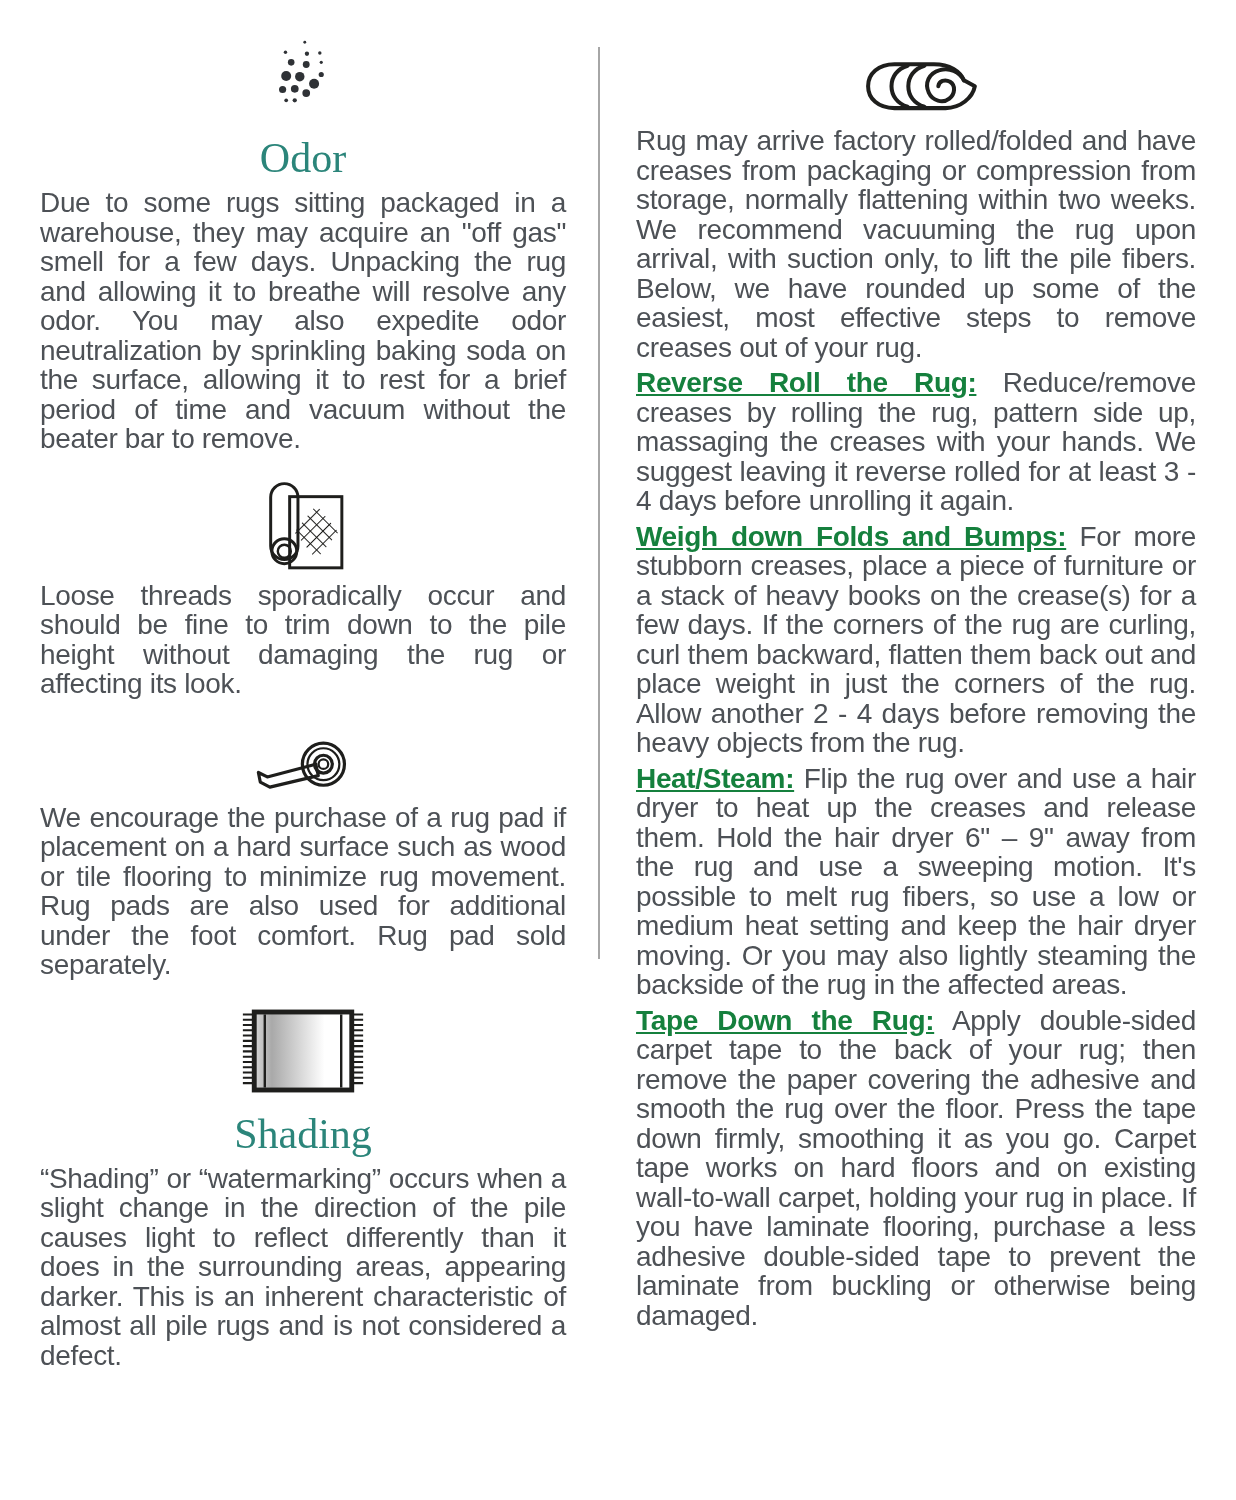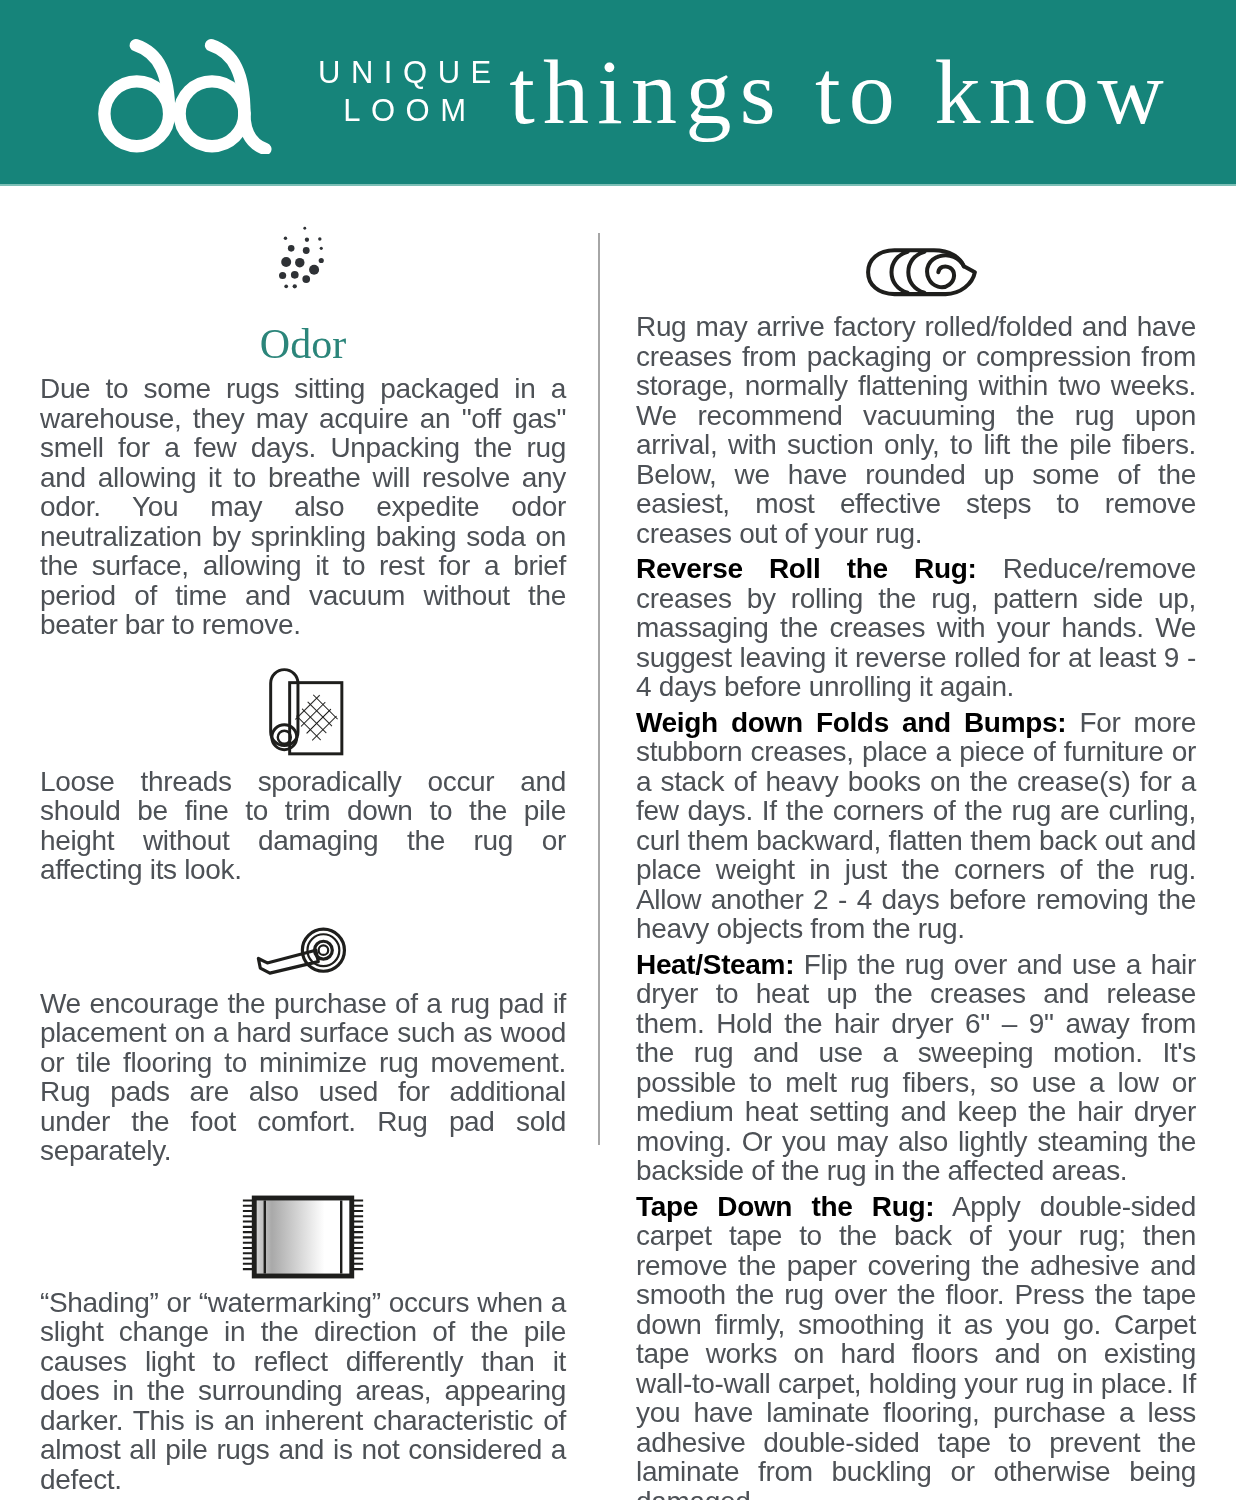--- a/index.html
+++ b/index.html
@@ -18,50 +18,30 @@
   .vdivider{position:absolute;left:598px;top:47px;bottom:8px;width:2px;background:#a6a6a6;}
   .col{position:absolute;top:0;box-sizing:border-box;}
   .col-left{left:40px;width:526px;}
   .col-right{left:636px;width:560px;}
   .iconwrap{display:flex;justify-content:center;}
   .iconwrap svg{display:block;}
   h2{font-family:"Liberation Serif",serif;font-weight:400;color:#2b857a;
      font-size:42px;text-align:center;margin:14px 0 4px;}
   p.body{margin:6px 0 0;text-align:justify;font-size:28px;line-height:29.5px;
          color:#4d5156;letter-spacing:-0.012em;}
-  p.body .lead{font-weight:bold;color:#000000;}
+  p.body .lead{font-weight:bold;color:#15803d;text-decoration:underline;}
   .sec{margin-top:0;} .mt24{margin-top:24px;} .mt26{margin-top:26px;}
   .tip{margin-top:30px;}
   .ic{stroke:#1e1e1c;fill:none;stroke-linecap:round;stroke-linejoin:round;}
 </style>
 </head>
 <body>
 
 <div class="page">
 
-  <header class="band">
-    <div class="logo">
-      <span>
-        <svg width="200" height="128" viewBox="0 0 210 134">
-          <g stroke="#ffffff" stroke-width="13" fill="none" stroke-linecap="round">
-            <circle cx="47" cy="92" r="34"></circle>
-            <path d="M81,92 C81,50 70,28 46,20"></path>
-            <circle cx="126" cy="92" r="34"></circle>
-            <path d="M160,92 C160,50 149,28 125,20"></path>
-            <path d="M160,92 C160,112 168,124 182,129"></path>
-          </g>
-        </svg>
-      </span>
-      <div class="brand">
-        <span>UNIQUE</span>
-        <span>LOOM</span>
-      </div>
-    </div>
-    <h1 class="title">things to know</h1>
-  </header>
 
   <main class="content">
     <div class="vdivider"></div>
 
     <section class="col col-left">
 
       <div class="sec">
         <div class="iconwrap mt24">
           <svg width="68" height="96" viewBox="0 0 95 95">
             <g fill="#2f3236">
@@ -131,39 +111,40 @@
             </defs>
             <g stroke="#1e1e1c" stroke-width="2.6">
               <path d="M6,10 H20 M6,16.5 H20 M6,23 H20 M6,29.5 H20 M6,36 H20 M6,42.5 H20 M6,49 H20 M6,55.5 H20 M6,62 H20 M6,68.5 H20 M6,75 H20 M6,81.5 H20 M6,88 H20 M6,94.5 H20"></path>
               <path d="M140,10 H154 M140,16.5 H154 M140,23 H154 M140,29.5 H154 M140,36 H154 M140,42.5 H154 M140,49 H154 M140,55.5 H154 M140,62 H154 M140,68.5 H154 M140,75 H154 M140,81.5 H154 M140,88 H154 M140,94.5 H154"></path>
             </g>
             <rect x="20" y="7" width="120" height="96" fill="url(#shgrad)" stroke="#1e1e1c" stroke-width="6"></rect>
             <line x1="33" y1="10" x2="33" y2="100" stroke="#1e1e1c" stroke-width="3"></line>
             <line x1="127" y1="10" x2="127" y2="100" stroke="#1e1e1c" stroke-width="3"></line>
           </svg>
         </div>
+        <h2>Shading</h2>
         <p class="body">“Shading” or “watermarking” occurs when a slight change in the direction of the pile causes light to reflect differently than it does in the surrounding areas, appearing darker. This is an inherent characteristic of almost all pile rugs and is not considered a defect.</p>
       </div>
 
     </section>
 
     <section class="col col-right">
 
       <div class="sec">
         <div class="iconwrap" style="margin-top:56px">
           <svg width="128" height="64" viewBox="0 0 175 85">
             <path d="M58,10 L112,10 C134,10 148,20 153,32 L168,40 C165,56 148,70 128,70 L58,70 C36,70 22,57 22,40 C22,23 36,10 58,10 Z" fill="#ffffff" class="ic" stroke-width="5.5"></path>
             <path d="M153,32 C147,20 133,14 120,18 C105,22 99,36 105,49 C110,60 124,64 133,57 C141,51 142,39 134,34 C127,30 119,33 118,40" class="ic" stroke-width="5.5"></path>
             <path d="M76,12 C62,16 54,27 54,40 C54,53 62,64 76,68" class="ic" stroke-width="5.5"></path>
             <path d="M99,12 C85,16 77,27 77,40 C77,53 85,64 99,68" class="ic" stroke-width="5.5"></path>
           </svg>
         </div>
         <p class="body">Rug may arrive factory rolled/folded and have creases from packaging or compression from storage, normally flattening within two weeks. We recommend vacuuming the rug upon arrival, with suction only, to lift the pile fibers. Below, we have rounded up some of the easiest, most effective steps to remove creases out of your rug.</p>
 
-        <p class="body tip"><strong class="lead">Reverse Roll the Rug:</strong> <span>Reduce/remove creases by rolling the rug, pattern side up, massaging the creases with your hands. We suggest leaving it reverse rolled for at least 9 - 4 days before unrolling it again.</span></p>
+        <p class="body tip"><strong class="lead">Reverse Roll the Rug:</strong> <span>Reduce/remove creases by rolling the rug, pattern side up, massaging the creases with your hands. We suggest leaving it reverse rolled for at least 3 - 4 days before unrolling it again.</span></p>
 
         <p class="body tip"><strong class="lead">Weigh down Folds and Bumps:</strong> <span>For more stubborn creases, place a piece of furniture or a stack of heavy books on the crease(s) for a few days. If the corners of the rug are curling, curl them backward, flatten them back out and place weight in just the corners of the rug. Allow another 2 - 4 days before removing the heavy objects from the rug.</span></p>
 
         <p class="body tip"><strong class="lead">Heat/Steam:</strong> <span>Flip the rug over and use a hair dryer to heat up the creases and release them. Hold the hair dryer 6" – 9" away from the rug and use a sweeping motion. It's possible to melt rug fibers, so use a low or medium heat setting and keep the hair dryer moving. Or you may also lightly steaming the backside of the rug in the affected areas.</span></p>
 
         <p class="body tip"><strong class="lead">Tape Down the Rug:</strong> <span>Apply double-sided carpet tape to the back of your rug; then remove the paper covering the adhesive and smooth the rug over the floor. Press the tape down firmly, smoothing it as you go. Carpet tape works on hard floors and on existing wall-to-wall carpet, holding your rug in place. If you have laminate flooring, purchase a less adhesive double-sided tape to prevent the laminate from buckling or otherwise being damaged.</span></p>
       </div>
 
     </section>
   </main>

